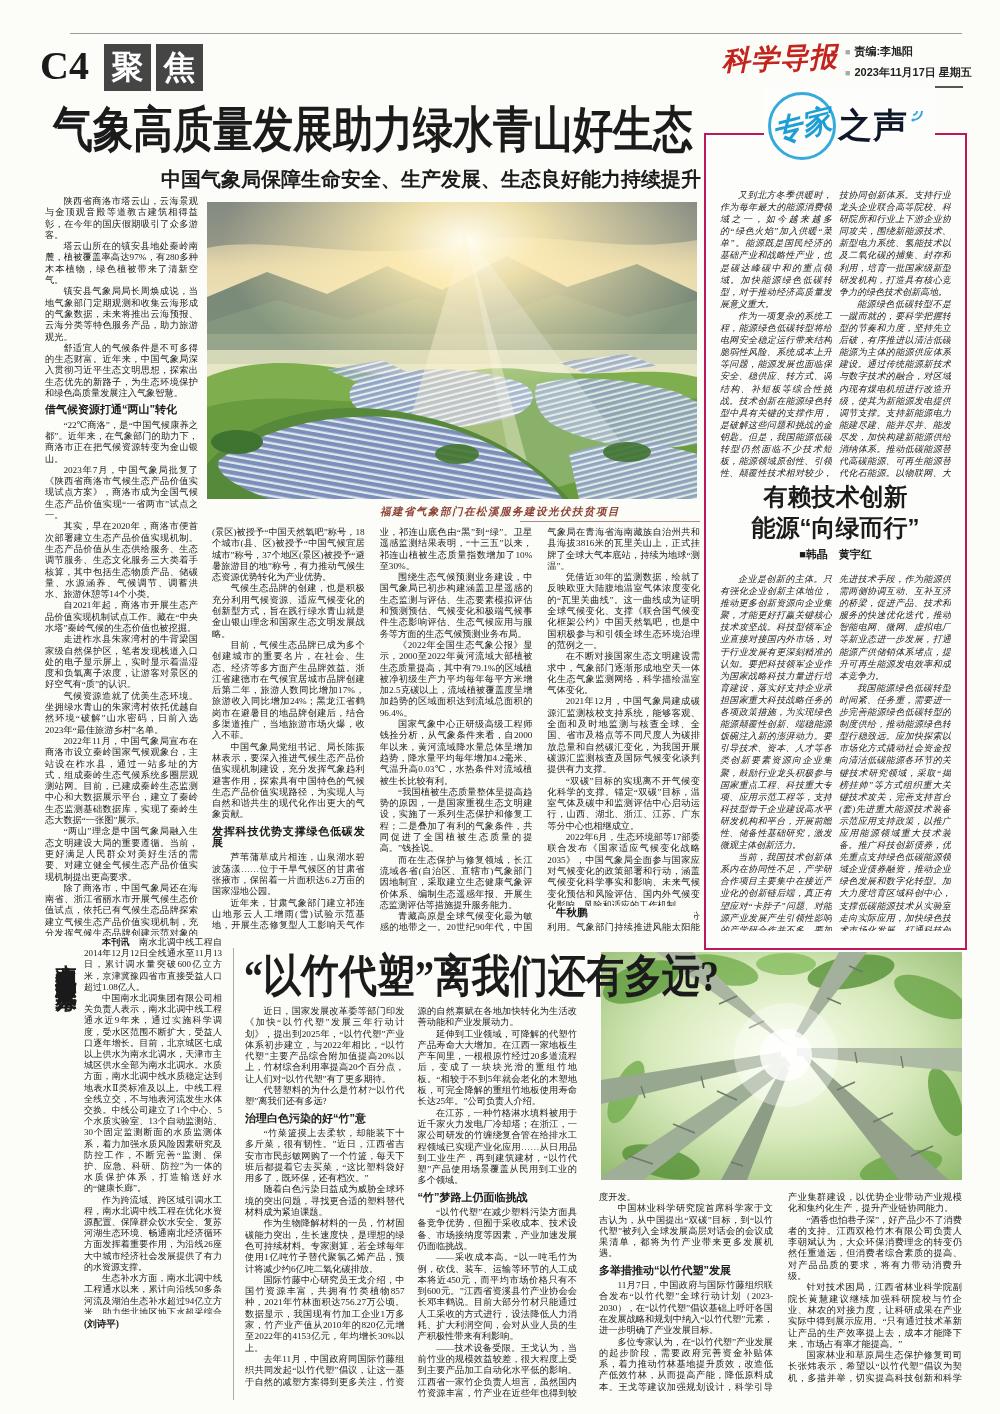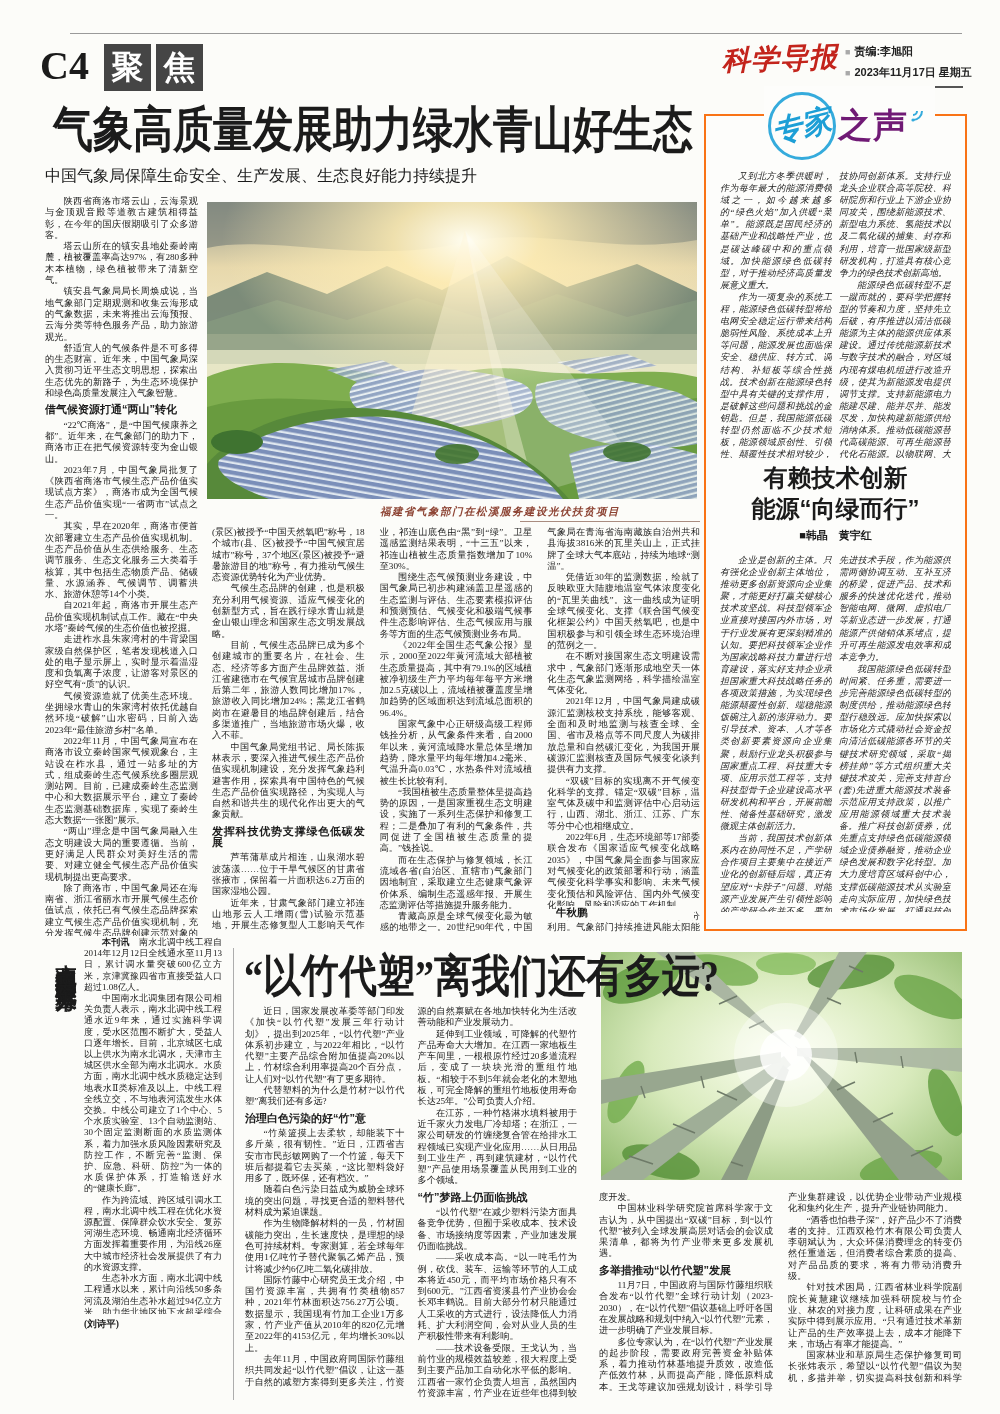--- a/index.html
+++ b/index.html
@@ -14,42 +14,42 @@
         background:#454545;color:#fff;font-size:32px;font-weight:bold;font-family:"Liberation Sans",sans-serif;}
   .masthead{left:722px;top:40px;width:115px;font-size:28px;font-weight:bold;font-style:italic;color:#c3241c;
         font-family:"Liberation Serif",serif;transform:rotate(-2deg);letter-spacing:1px;white-space:nowrap;}
   .edit-box{left:845px;top:44px;width:120px;font-family:"Liberation Sans",sans-serif;font-size:11px;font-weight:bold;color:#222;}
   .edit-box .row{display:flex;align-items:center;gap:4px;margin-bottom:6px;white-space:nowrap;}
   .sq{color:#a9a9a9;font-size:9px;}
   .edit-rule{left:845px;top:86px;width:118px;height:2px;background:#555;}
   
   .lead-headline{left:45px;top:103px;width:656px;text-align:center;font-size:40px;line-height:1.05;font-weight:900;
         font-family:"Liberation Sans","DejaVu Sans",sans-serif;transform:scaleY(1.22);transform-origin:top;white-space:nowrap;}
-  .lead-subhead{left:45px;top:166px;width:656px;text-align:left;font-size:16px;font-weight:normal;
+  .lead-subhead{left:45px;top:166px;width:656px;text-align:right;font-size:20px;font-weight:bold;
         font-family:"Liberation Sans",sans-serif;white-space:nowrap;}
   .lead-photo{left:207px;top:202px;width:490px;height:298px;overflow:hidden;}
   .photo-caption{left:380px;top:505px;width:312px;font-size:10.5px;letter-spacing:1.5px;
         color:#8d4434;font-style:italic;font-weight:bold;}
   .caption-rule{left:520px;top:521px;width:180px;height:1px;background:#a98c80;}
   .colbox{overflow:hidden;font-size:9.2px;line-height:11.3px;text-align:justify;}
   .colbox p{margin:0;text-indent:2em;}
   .colbox p.noind{text-indent:0;}
   .colbox h4{margin:5px 0 4px;font-size:11px;font-family:"Liberation Sans",sans-serif;font-weight:bold;text-indent:0;}
   .lead-col1{left:45px;top:196px;width:153px;height:740px;}
   .lead-cols234{left:212px;top:527px;width:488px;height:410px;column-count:3;column-gap:15px;}
   .lead-byline{left:556px;top:906px;width:138px;text-align:left;font-weight:bold;font-size:10.5px;
         font-family:"Liberation Sans",sans-serif;background:#fcfcf9;}
   
-  .sidebar{left:704px;top:114px;width:259px;height:813px;border:2px solid #f97316;background:#fdfdfb;}
+  .sidebar{left:704px;top:133px;width:259px;height:813px;border:2px solid #be185d;background:#fdfdfb;}
   .expert-logo{left:764px;top:86px;height:80px;display:flex;align-items:center;background:#fdfdfb;z-index:6;padding:0 4px;}
   .logo-circle{width:62px;height:62px;border:3px solid #35abdc;border-radius:50%;display:flex;align-items:center;
         justify-content:center;background:#fdfdfb;}
   .logo-script{color:#1d9fd6;font-size:30px;font-weight:bold;font-style:italic;transform:rotate(-14deg);
         font-family:"Liberation Serif",serif;white-space:nowrap;}
-  .logo-bold{font-size:34px;font-weight:900;color:#701a75;font-family:"Liberation Sans",sans-serif;margin-left:2px;letter-spacing:1px;}
+  .logo-bold{font-size:34px;font-weight:900;color:#0f172a;font-family:"Liberation Sans",sans-serif;margin-left:2px;letter-spacing:1px;}
   .sb-txt{position:absolute;overflow:hidden;font-size:9px;line-height:12.1px;text-align:justify;font-style:italic;
         font-family:"Liberation Serif",serif;color:#222;}
   .sb-txt p{margin:0;text-indent:2em;}
   .sb-txt p.noind{text-indent:0;}
   .sb-tl{left:14px;top:54px;width:112px;height:288px;}
   .sb-tr{left:133px;top:54px;width:112px;height:288px;}
   .sb-head{position:absolute;left:0;top:346px;width:100%;text-align:center;font-size:24px;line-height:1.3;font-weight:900;
         font-family:"Liberation Sans",sans-serif;font-style:normal;}
   .sb-byline{position:absolute;left:0;top:412px;width:100%;text-align:center;font-size:11px;font-weight:bold;
         font-family:"Liberation Sans",sans-serif;}

